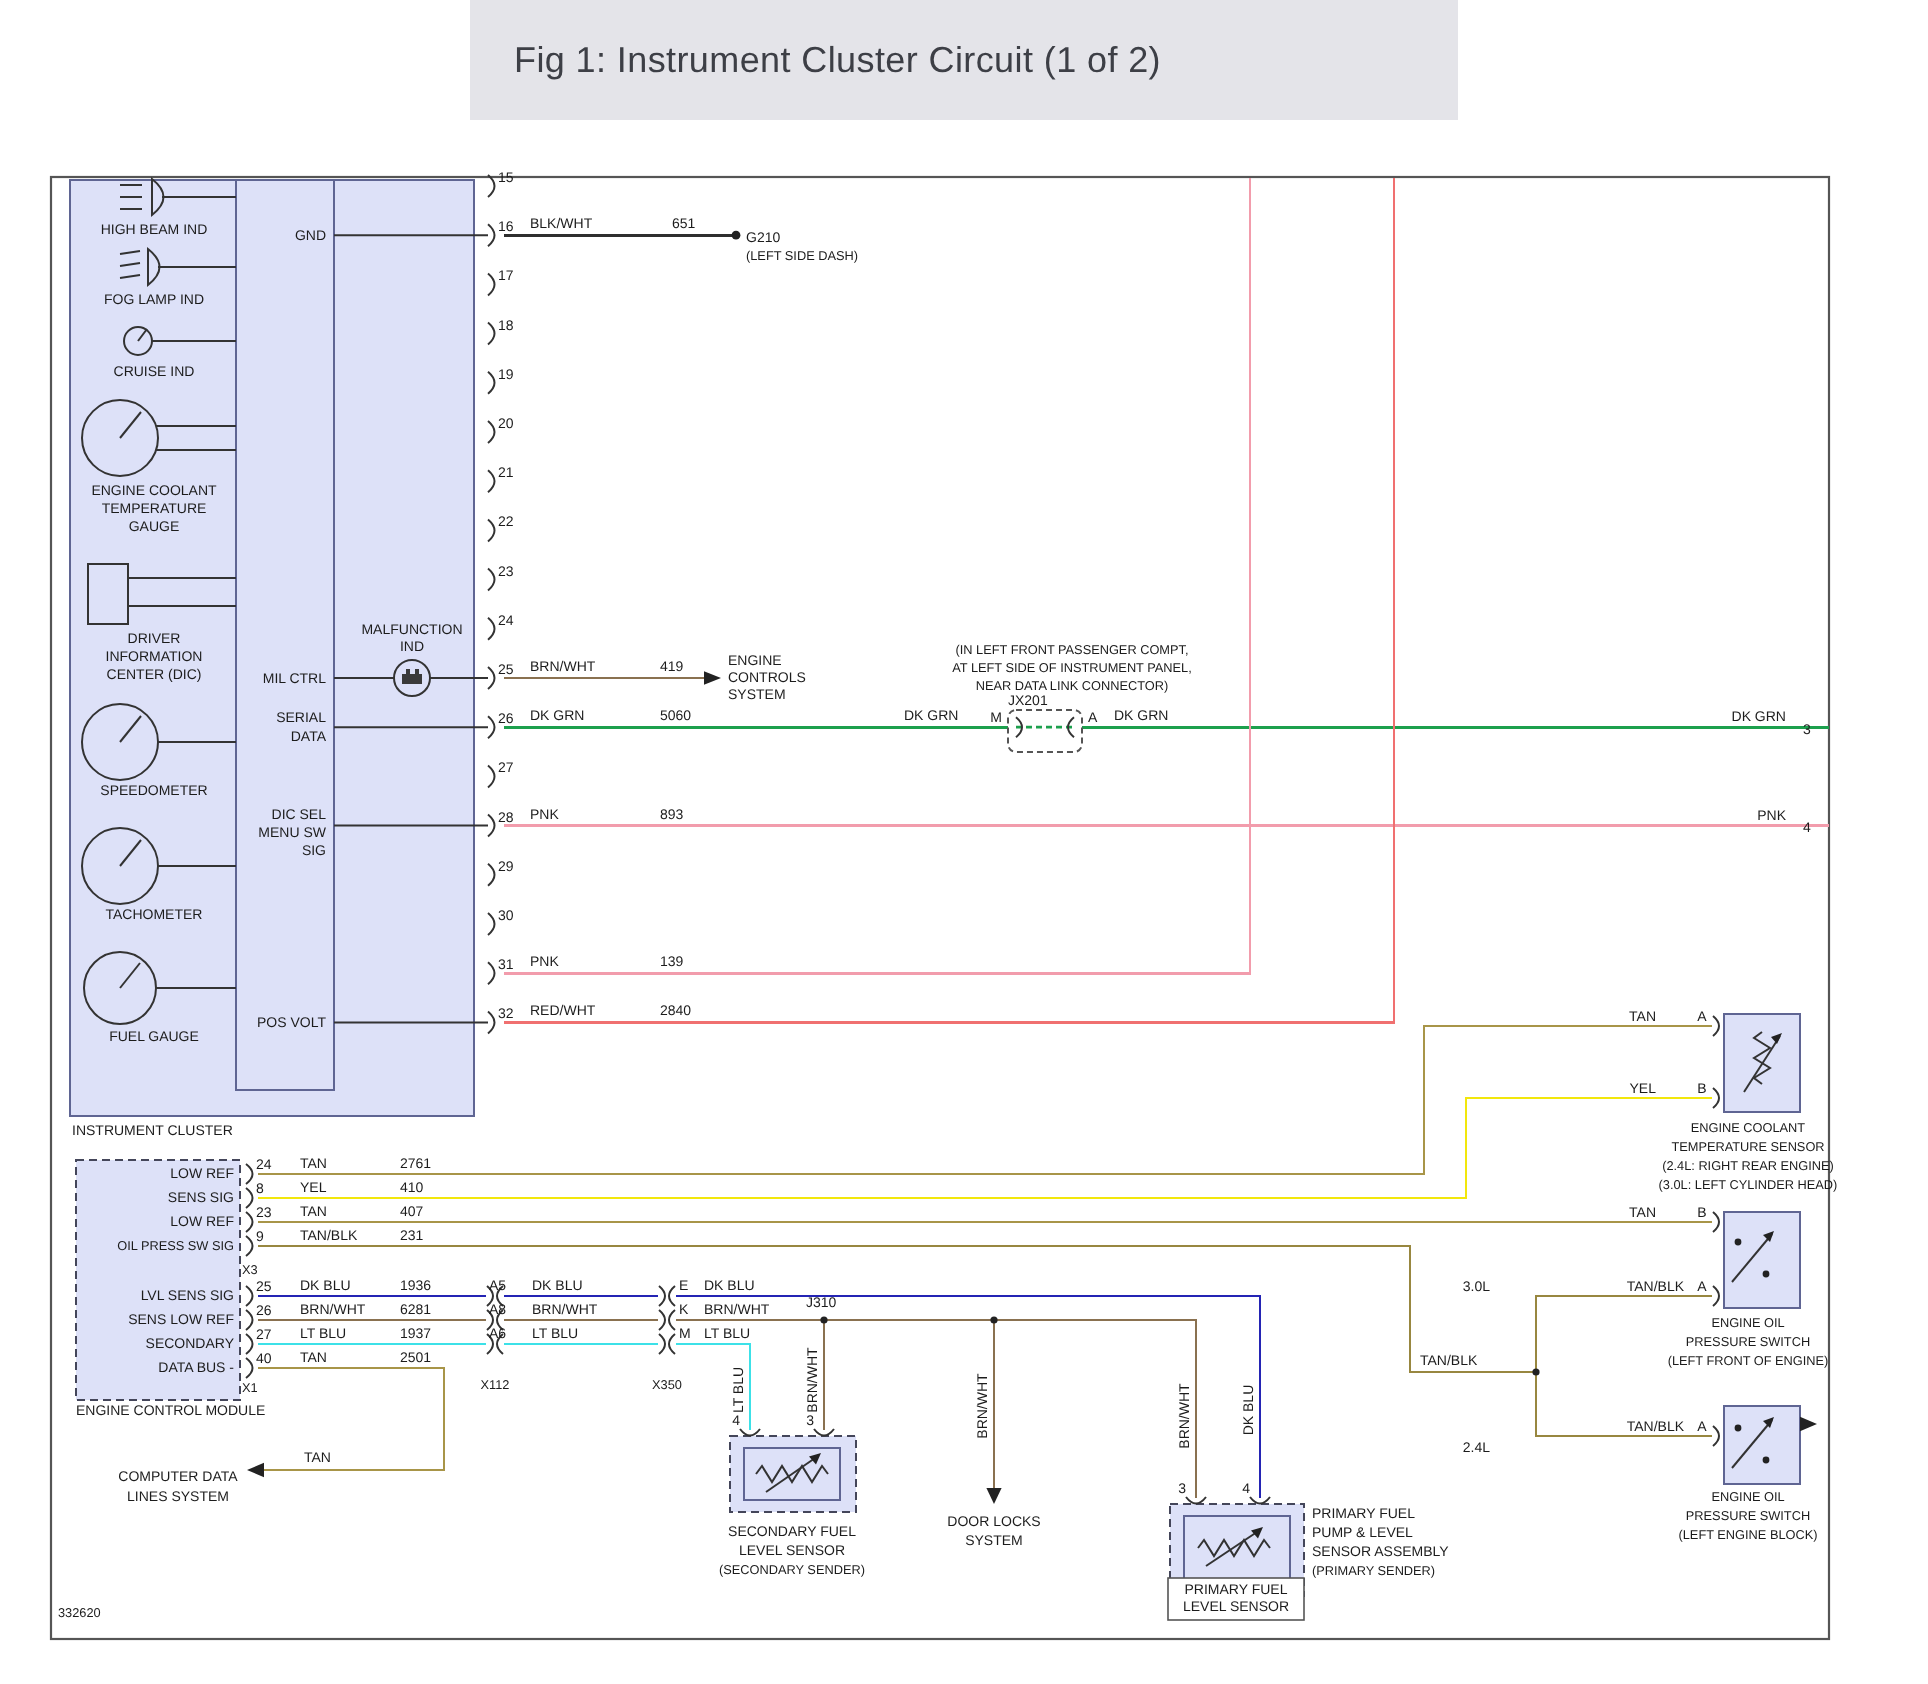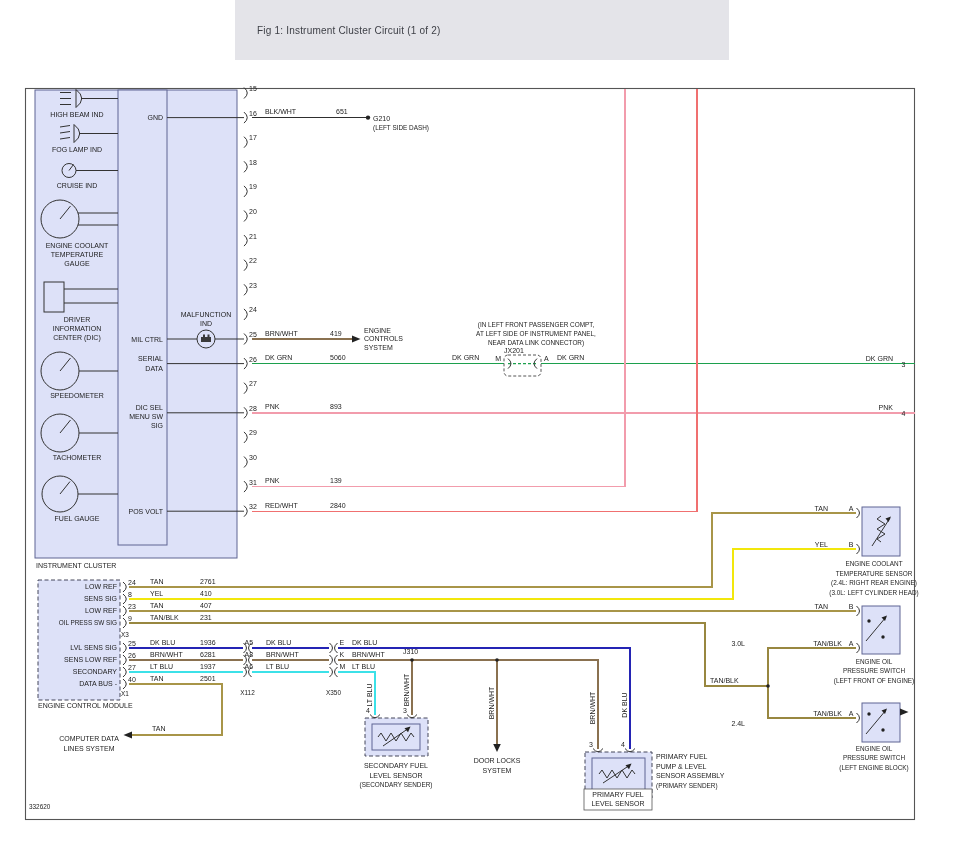--- a/index.html
+++ b/index.html
@@ -1,21 +1,21 @@
 <!DOCTYPE html>
 <html style="--c-header_bg: #e4e4e9; --c-box_fill: #dde1f8; --c-blk_wht: #2e2e2e; --c-brn_wht: #8a7150; --c-dk_grn: #1ca04d; --c-pnk: #f29cac; --c-red_wht: #f07070; --c-tan: #a89548; --c-tan_blk: #988740; --c-yel: #f2e70c; --c-dk_blu: #2424b4; --c-lt_blu: #3ce1e8;"><head>
 <meta charset="utf-8">
 <style>
   html,body{margin:0;padding:0;background:#fff;}
   .stage{position:relative;width:964px;height:842px;background:#fff;overflow:hidden;
          font-family:"Liberation Sans","DejaVu Sans",sans-serif;}
   .header{position:absolute;left:235px;top:0;width:494px;height:60px;
           background:var(--c-header_bg,#e4e4e9);display:flex;align-items:center;
           padding-left:22px;box-sizing:border-box;}
-  .header span{font-size:10px;color:#3d3f46;letter-spacing:.2px;}
+  .header span{font-size:18px;color:#3d3f46;letter-spacing:.2px;}
   svg{position:absolute;left:0;top:0;}
   .t{font-family:"Liberation Sans","DejaVu Sans",sans-serif;font-size:7px;fill:#1c1c1c;}
   .t6{font-size:6.4px;}
   .te{text-anchor:end;}
   .tm{text-anchor:middle;}
   .wire{fill:none;stroke-width:1.4;shape-rendering:crispEdges;}
   .wk{stroke:var(--c-blk_wht,#2e2e2e);}
   .wbr{stroke:var(--c-brn_wht,#8a7150);}
   .wg{stroke:var(--c-dk_grn,#1ca04d);}
   .wp{stroke:var(--c-pnk,#f29cac);}

